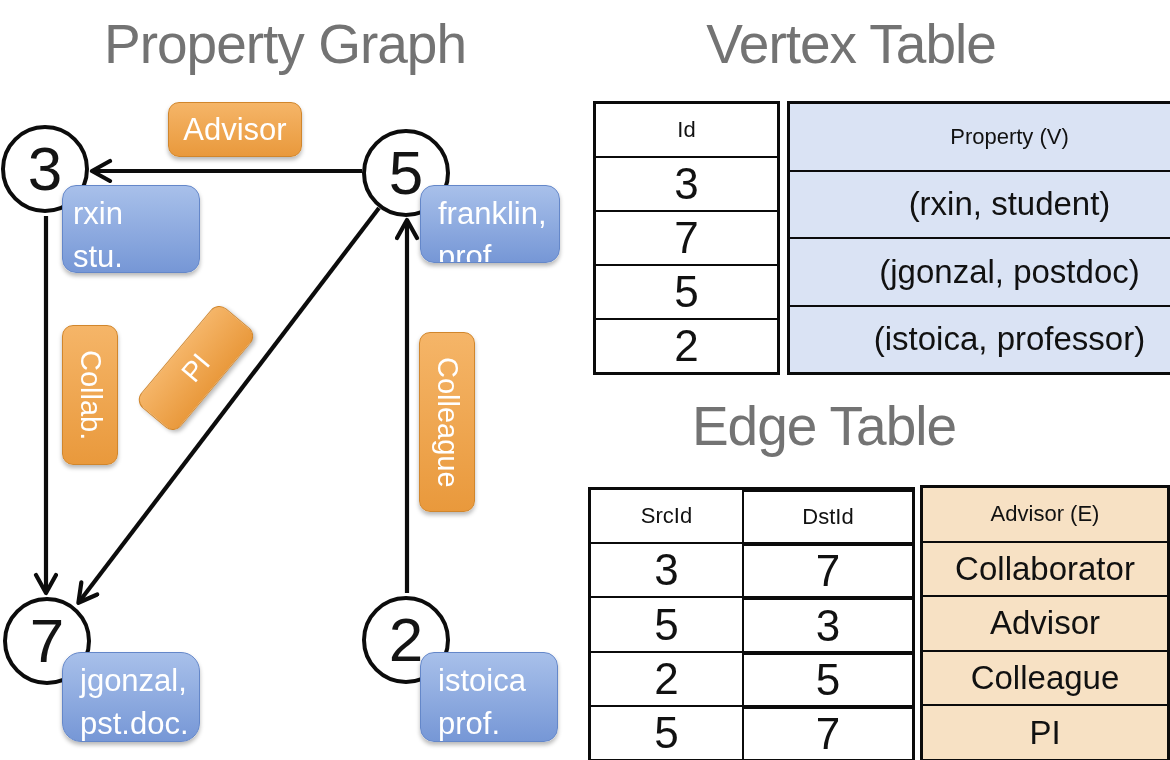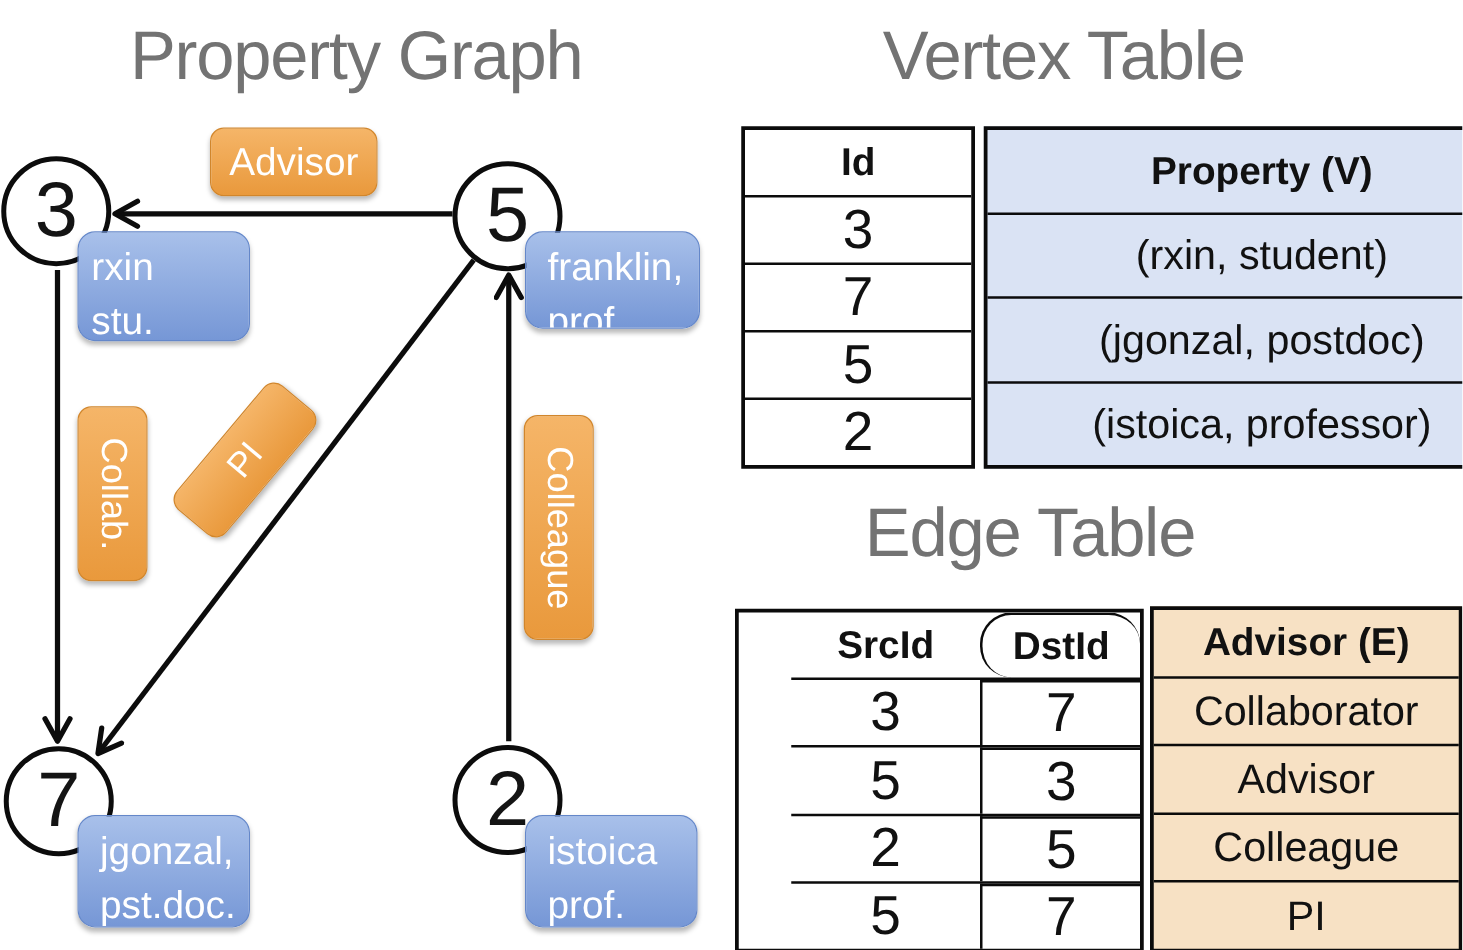--- a/index.html
+++ b/index.html
@@ -54,24 +54,24 @@
   
   .tbox {
     position:absolute; box-sizing:border-box; background:#fff;
     border:3px solid #0b0b0b; display:flex; flex-direction:column;
   }
   .cell {
     flex:1; display:flex; align-items:center; justify-content:center;
     overflow:hidden; white-space:nowrap;
   }
   .cell + .cell, .row2 + .row2 { border-top:2.5px solid #0b0b0b; }
-  .row2 { flex:1; display:flex;margin-left:42px; }
+  .row2 { flex:1; display:flex; }
   .row2 .c1 { width:151px; flex:none; }
   .row2 .c2 { flex:1; border-left:2.5px solid #0b0b0b; }
-  .th   { font-weight:bold; font-size:31px;border-radius:25px; }
+  .th   { font-weight:normal; font-size:22px; }
   .num  { font-size:44px; font-weight:400; }
   .ptxt { font-size:33px; }
   .vfill { background:var(--vertex-property-fill,#dae3f4); }
   .efill { background:var(--edge-property-fill,#f7e1c4); }
 </style>
 </head>
 <body>
 
 <div class="stage">
 
@@ -105,21 +105,21 @@
   </div>
 
   <div class="bbox" style="left:62px;top:185px;width:138px;height:88px;padding-left:10px;">
     <span>rxin</span>
     <span>stu.</span>
   </div>
   <div class="bbox" style="left:420px;top:185px;width:140px;height:78px;">
     <span>franklin,</span>
     <span>prof.</span>
   </div>
-  <div class="bbox" style="left:62px;top:652px;width:138px;height:90px;">
+  <div class="bbox" style="left:62px;top:652px;width:138px;height:90px;border-radius:19px;">
     <span>jgonzal,</span>
     <span>pst.doc.</span>
   </div>
   <div class="bbox" style="left:420px;top:652px;width:138px;height:90px;">
     <span>istoica</span>
     <span>prof.</span>
   </div>
 
   <div class="olabel" style="left:168px;top:102px;width:134px;height:55px;">Advisor</div>
   <div class="olabel" style="left:62px;top:325px;width:56px;height:140px;">

